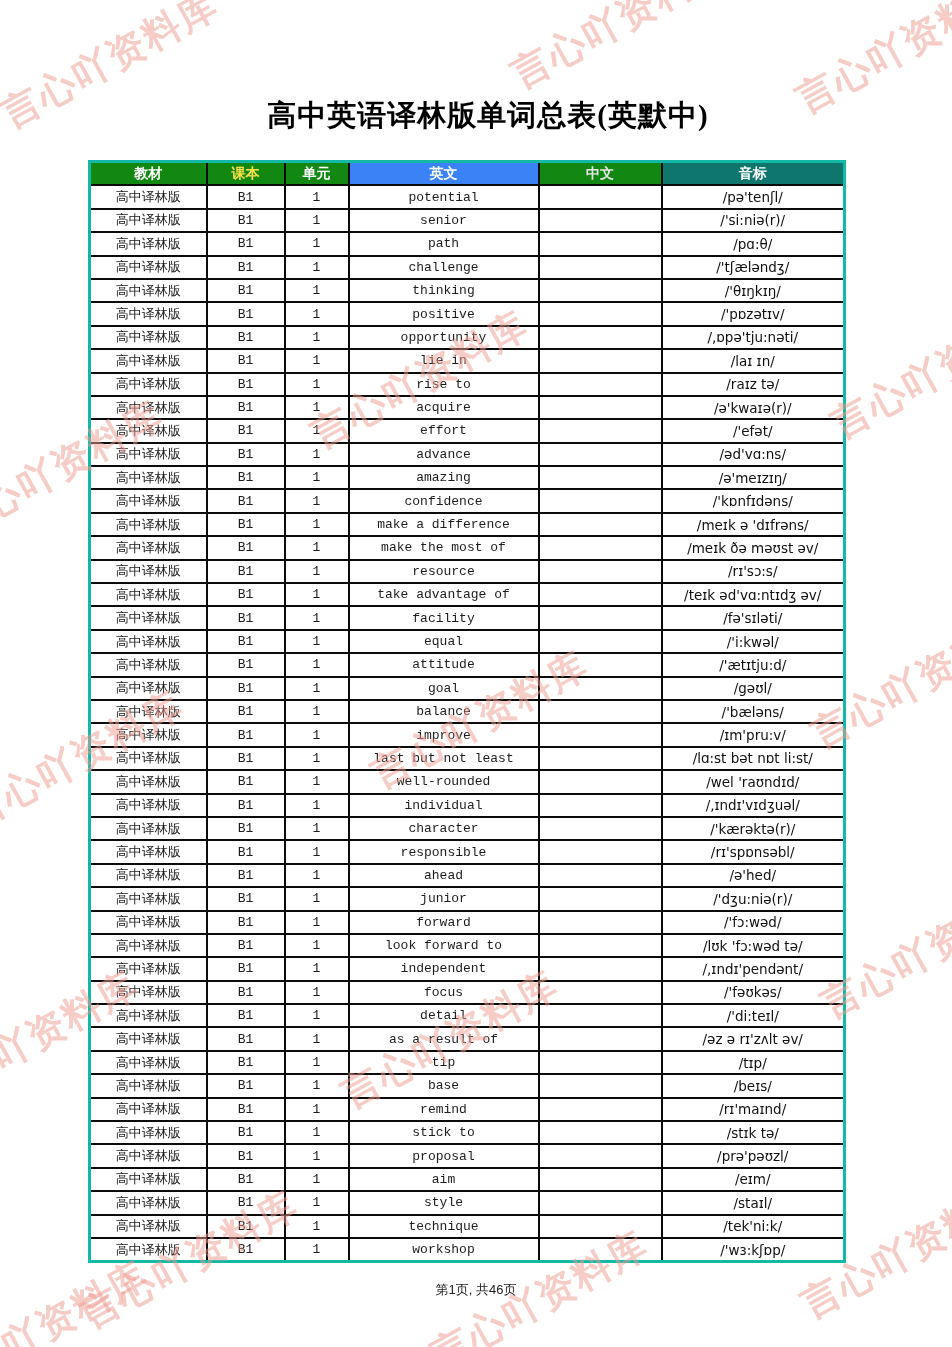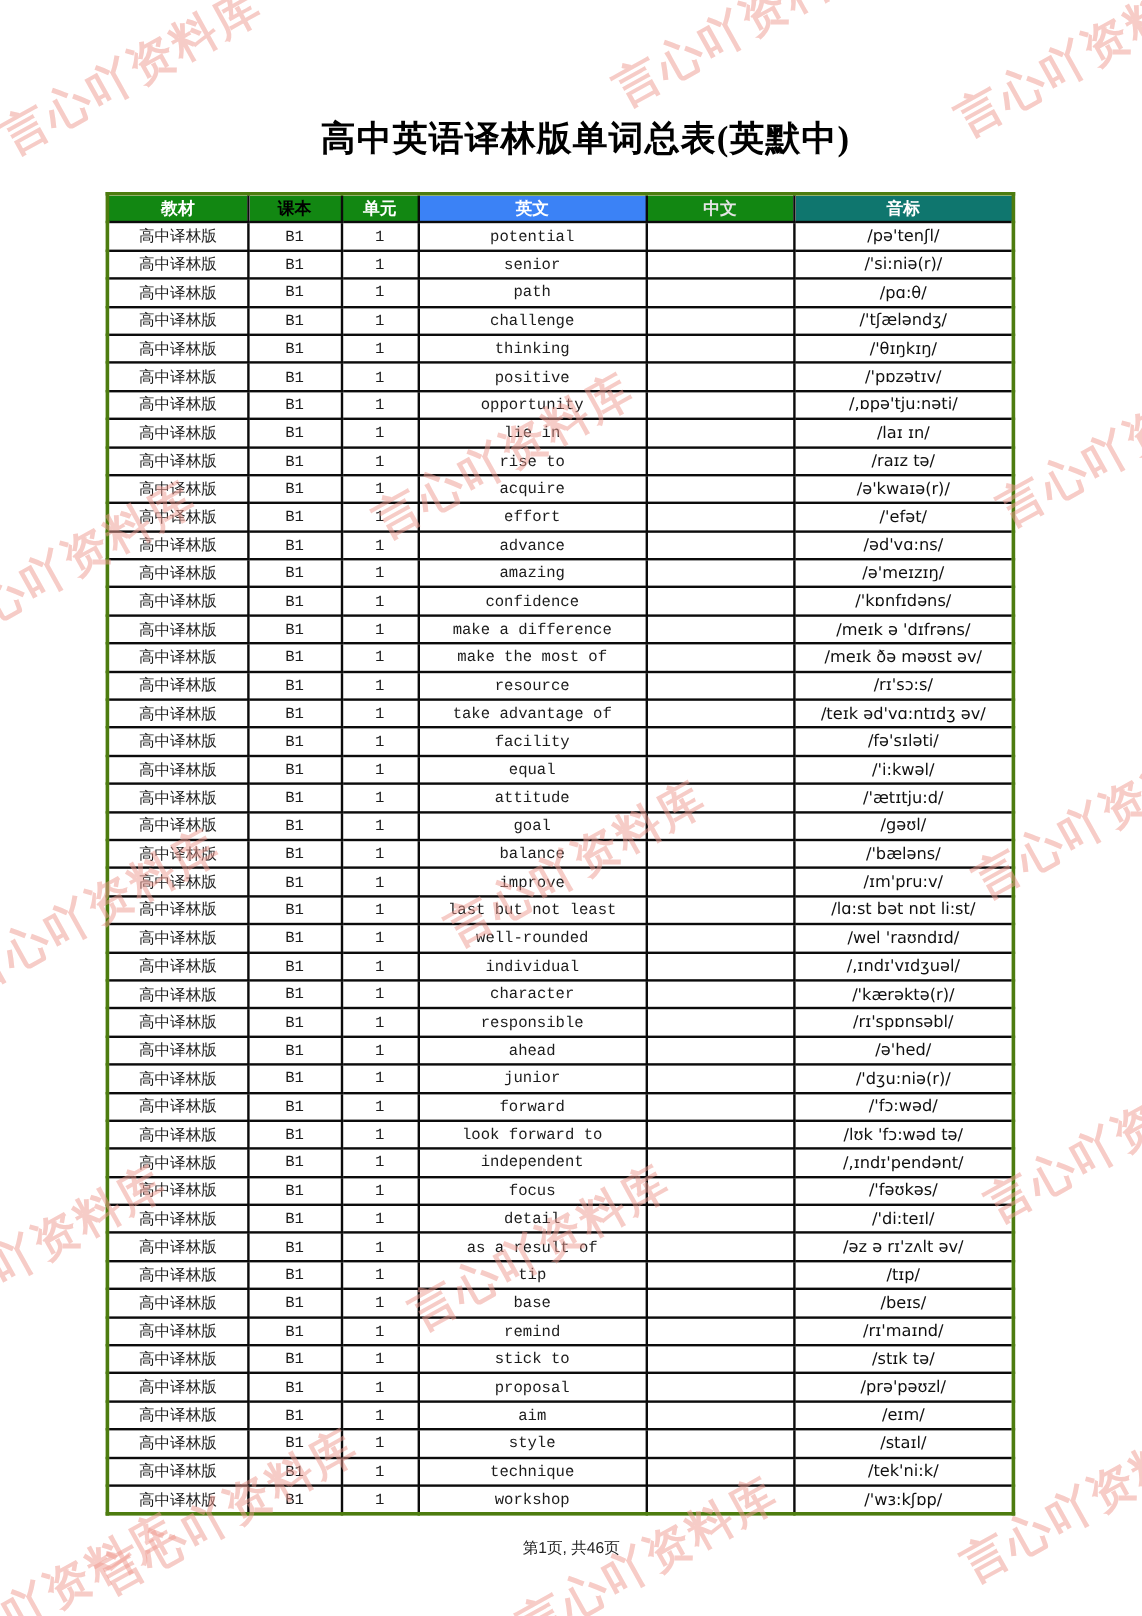--- a/index.html
+++ b/index.html
@@ -31,21 +31,21 @@
   }
   table.vocab th, table.vocab td{
     border:2px solid #0b0b0b;
     padding:0;
     height:21.4px;
     text-align:center;
     vertical-align:middle;
     overflow:hidden;
     white-space:nowrap;
   }
-  table.vocab{border:3px solid #4d7c0f;}
+  table.vocab{border:3px solid #14b8a6;}
   table.vocab th{
     background:#128712;
     color:#ffffff;
     font-family:"Liberation Sans",sans-serif;
     font-size:14px;
     font-weight:700;
   }
   .c-cjk{font-family:"Liberation Serif",serif;font-size:13px;color:#1c1c1c;}
   .c-mono{font-family:"Liberation Mono","DejaVu Sans Mono",monospace;font-size:13px;color:#1c1c1c;}
   .c-ipa{font-family:"DejaVu Sans",sans-serif;font-size:13.5px;color:#101010;}
@@ -105,21 +105,21 @@
       <col style="width:117px">
       <col style="width:78px">
       <col style="width:64px">
       <col style="width:190px">
       <col style="width:123px">
       <col style="width:183px">
     </colgroup>
     <thead>
       <tr>
         <th style="background: rgb(18, 135, 18); color: rgb(255, 255, 255);">教材</th>
-        <th style="background: rgb(18, 135, 18); color: #000000; font-family: Liberation Serif, serif;">课本</th>
+        <th style="background: rgb(18, 135, 18); color: #fde047; font-family: Liberation Serif, serif;">课本</th>
         <th style="background: rgb(18, 135, 18); color: rgb(255, 255, 255);">单元</th>
         <th style="background: #3b82f6; color: rgb(255, 255, 255);">英文</th>
         <th style="background: rgb(18, 135, 18); color: #e5e5e5;">中文</th>
         <th style="background: #0f766e; color: rgb(255, 255, 255);">音标</th>
       </tr>
     </thead>
     <tbody id="vocab-body">
         <tr>
           <td class="c-cjk">高中译林版</td>
           <td class="c-mono">B1</td>

